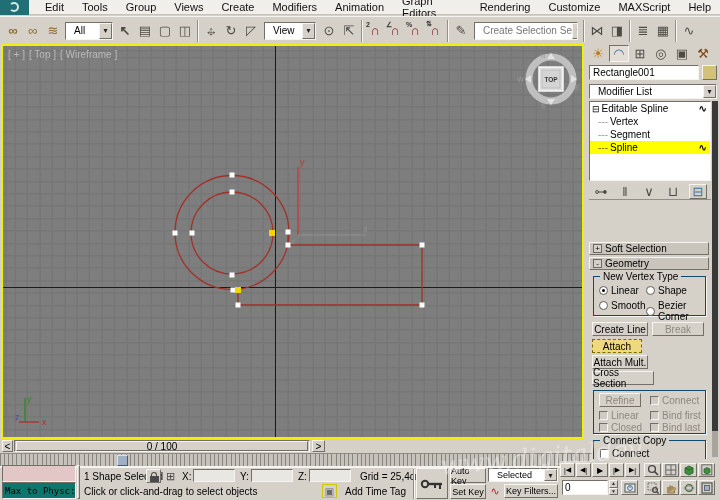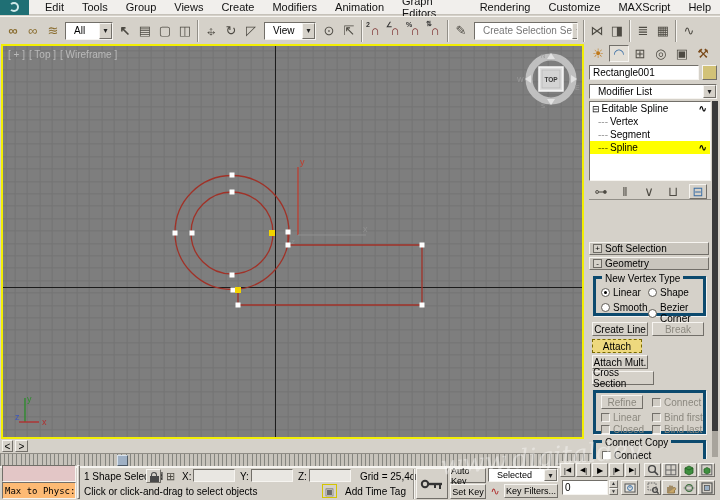--- a/index.html
+++ b/index.html
@@ -9,21 +9,21 @@
   .raised{background:#d5d1c9;border:1px solid;border-color:#f6f4f0 #726f69 #726f69 #f6f4f0}
   .sunken{background:#fff;border:1px solid;border-color:#726f69 #f6f4f0 #f6f4f0 #726f69}
   .ibtn{display:flex;align-items:center;justify-content:center;color:#4d4a43;width:20px;height:20px;font-size:13px}
   .combo{display:flex;align-items:center;background:#fff;border:1px solid;border-color:#726f69 #f6f4f0 #f6f4f0 #726f69;font-size:10px;padding-left:8px;overflow:hidden;white-space:nowrap}
   .combo .arr{margin-left:auto;flex:0 0 13px;align-self:stretch;background:#d5d1c9;border:1px solid;border-color:#f6f4f0 #726f69 #726f69 #f6f4f0;display:flex;align-items:center;justify-content:center;font-size:8px;color:#222}
   .vdiv{width:2px;height:22px;border-left:1px solid #928f88;border-right:1px solid #f6f4f0;margin:0 2px}
   .menu-item{padding:7px 9px;height:15px;display:flex;align-items:center;font-size:11px;color:#111}
   .rollhead{height:13px;background:#c9c5bd;border:1px solid;border-color:#f6f4f0 #726f69 #726f69 #f6f4f0;display:flex;align-items:center;font-size:10px}
   .rollhead .pm{width:9px;height:9px;margin:0 3px;background:#d5d1c9;border:1px solid #6d6a64;display:flex;align-items:center;justify-content:center;font-size:8px;line-height:1}
   .rollhead .cap{flex:1;margin-right:14px}
-  .gbox{position:absolute;border:3px solid #0c4a6e;box-shadow:1px 1px 0 rgba(255,255,255,.75)}
+  .gbox{position:absolute;border:1px solid #0c4a6e;box-shadow:1px 1px 0 rgba(255,255,255,.75)}
   .gcap{position:absolute;top:-6px;left:6px;background:#d5d1c9;padding:0 3px;font-size:10px}
   .cb{width:9px;height:9px;background:#fff;border:1px solid;border-color:#726f69 #f6f4f0 #f6f4f0 #726f69;display:inline-block;flex:0 0 auto}
   .cb.dis{background:#cfcbc3}
   .radio{width:9px;height:9px;border-radius:50%;background:#fff;border:1px solid #5f5c56;display:inline-block;position:relative;flex:0 0 auto}
   .radio.sel::after{content:"";position:absolute;left:2px;top:2px;width:3px;height:3px;border-radius:50%;background:#000}
   .lab{display:inline-flex;align-items:center;gap:3px;font-size:10px}
   .dis{color:#8b887f}
   .pbtn{font-size:10px;display:flex;align-items:center;justify-content:center;height:14px}
   .srow{height:13px;display:flex;align-items:center;font-size:10px;white-space:nowrap;overflow:hidden}
   .fld{background:#e9e7e2;border:1px solid;border-color:#726f69 #f6f4f0 #f6f4f0 #726f69;height:13px;font-size:10px;padding:0 2px;width:100%}
@@ -304,31 +304,34 @@
 
     </div>
 
     <div class="abs" style="left:126px;top:57px;width:6px;height:356px;background:#a8a49c">
       <div style="position:absolute;left:0;top:0;width:6px;height:330px;background:#3a3a3a"></div>
     </div>
   </div>
 
   <div class="abs" style="left:0;top:439px;width:592px;height:14px;background:#d5d1c9;display:flex;align-items:center">
     <div class="pbtn raised" style="width:11px;height:12px;margin-left:2px">&lt;</div>
+    <div class="sunken" style="width:296px;height:12px;background:#cac6be;position:relative;margin-left:1px">
+      <div class="pbtn raised" style="position:absolute;left:1px;top:0;width:292px;height:10px">0 / 100</div>
+    </div>
     <div class="pbtn raised" style="width:13px;height:12px;margin-left:2px">&gt;</div>
   </div>
 
   <div class="abs tick-band" style="left:0;top:453px;width:592px;height:14px">
     <div class="abs raised" style="left:117px;top:1px;width:11px;height:11px;background:#9fb0c4;border-color:#d8e2ec #4e5a66 #4e5a66 #d8e2ec"></div>
   </div>
 
   <div class="abs" style="left:0;top:467px;width:720px;height:33px;background:#d5d1c9;border-top:1px solid #f6f4f0">
 
     <div class="abs sunken" style="left:2px;top:-3px;width:74px;height:17px;background:#e3c6c6"></div>
-    <div class="abs sunken" style="left:2px;top:14px;width:74px;height:17px;background:#fdba74;font-family:'DejaVu Sans Mono',monospace;font-size:9px;display:flex;align-items:center;padding:0 2px;white-space:nowrap;overflow:hidden">Max to Physc:</div>
+    <div class="abs sunken" style="left:2px;top:14px;width:74px;height:17px;background:#0f766e;font-family:'DejaVu Sans Mono',monospace;font-size:9px;display:flex;align-items:center;padding:0 2px;white-space:nowrap;overflow:hidden">Max to Physc:</div>
     <div class="abs raised" style="left:77px;top:-3px;width:3px;height:34px"></div>
 
     <div class="abs" style="left:84px;top:3px">1 Shape Selected</div>
     <div class="abs raised" style="left:146px;top:1px;width:15px;height:14px">
       <span style="position:absolute;left:4px;top:2px;width:6px;height:5px;border:1.5px solid #4a4a4a;border-bottom:none;border-radius:3px 3px 0 0"></span>
       <span style="position:absolute;left:3px;top:6px;width:9px;height:6px;background:#4a4a4a"></span>
     </div>
     <div class="abs ibtn" style="left:163px;top:1px;width:15px;height:14px;font-size:11px">⊞</div>
     <span class="abs" style="left:182px;top:3px">X:</span>
     <input class="abs fld" style="left: 193px; top: 1px; width: 42px;">

